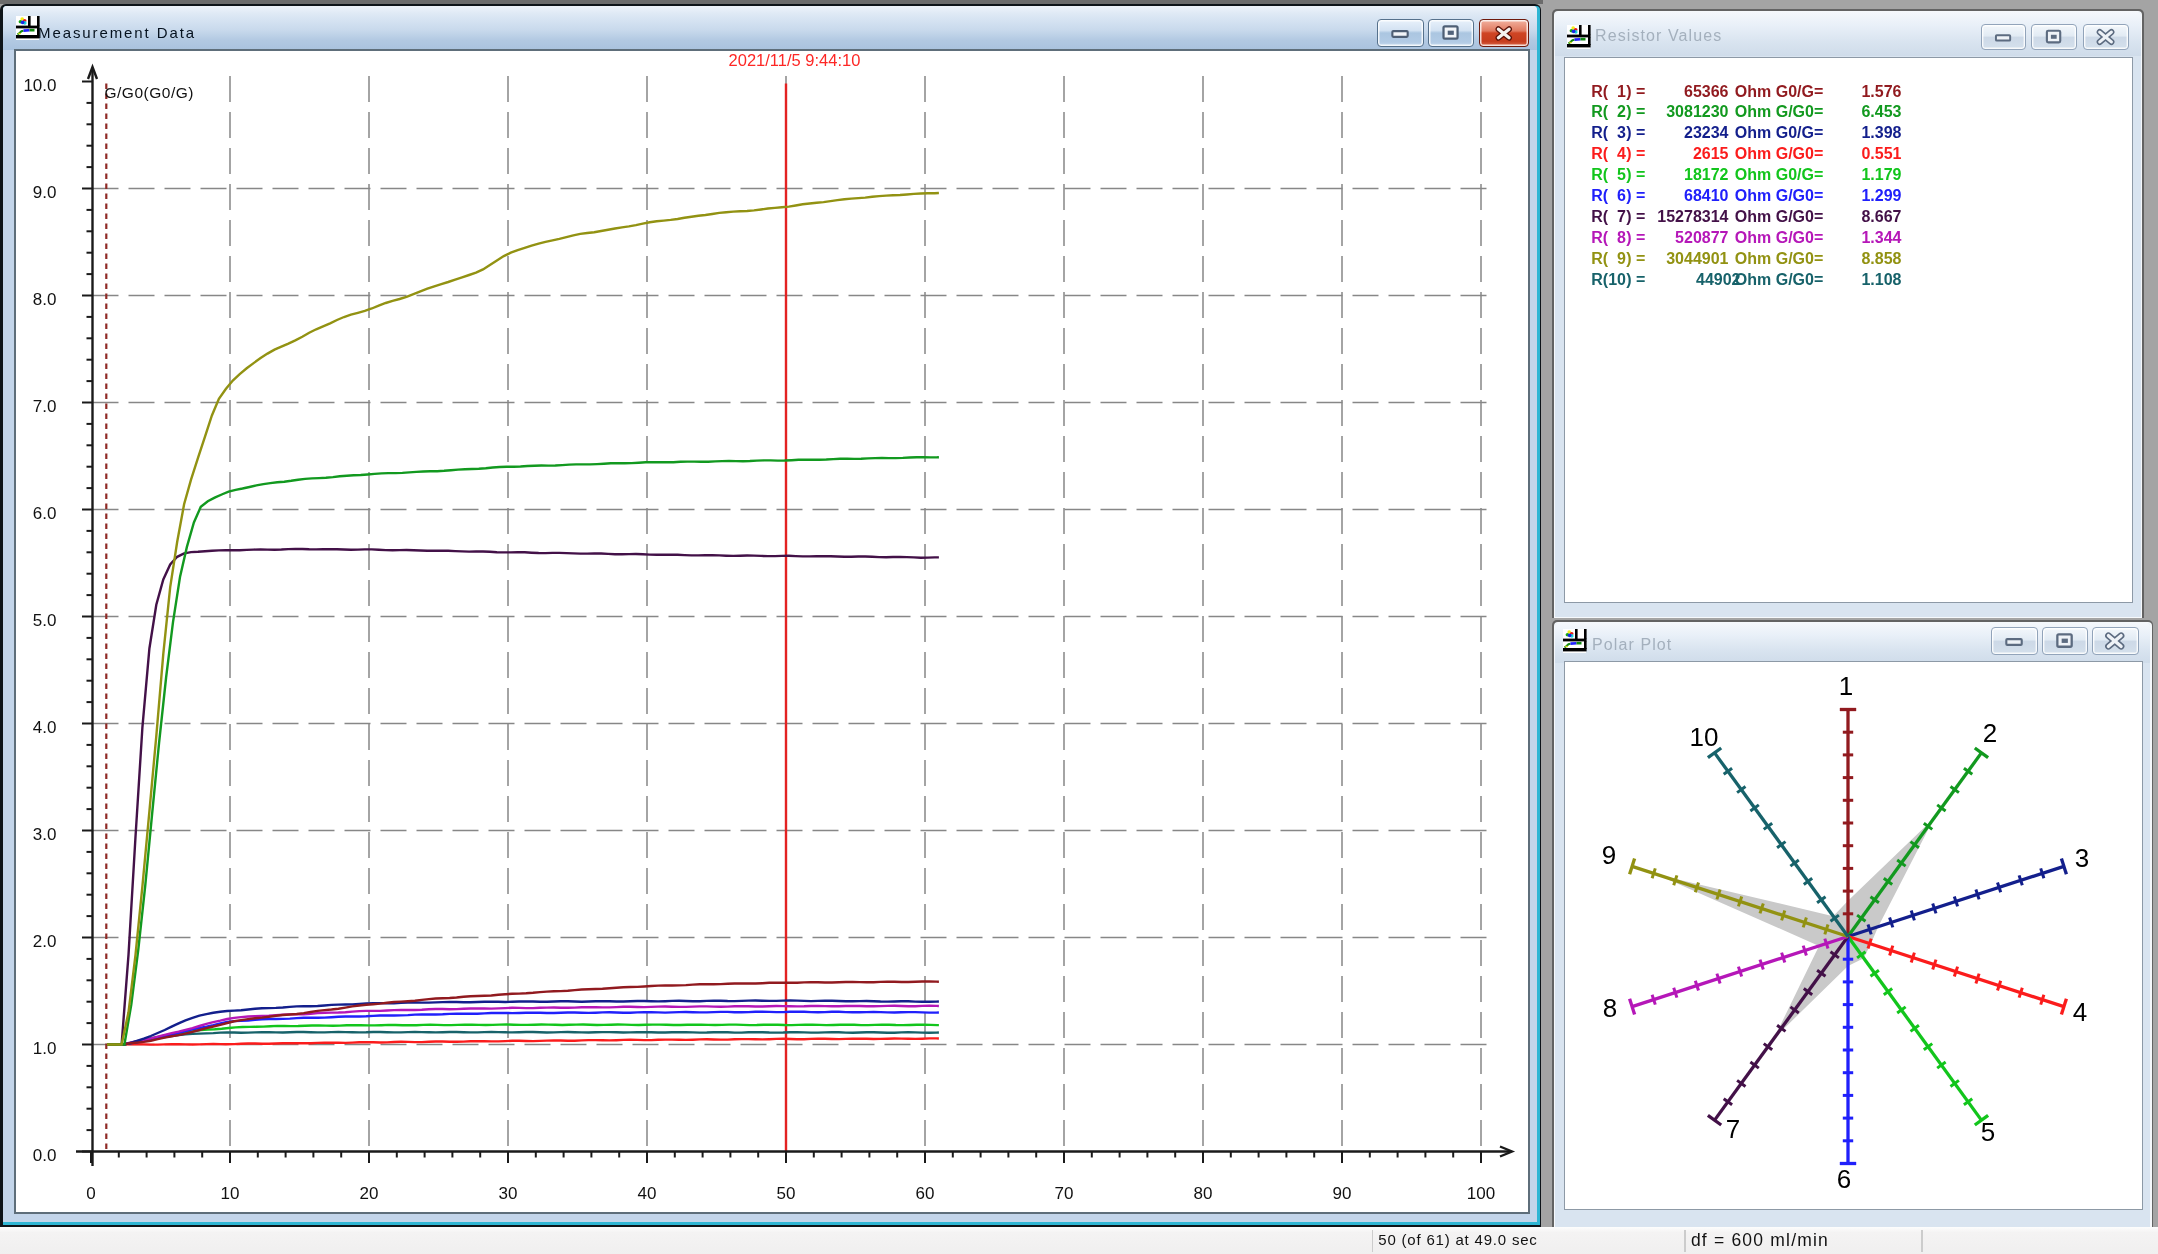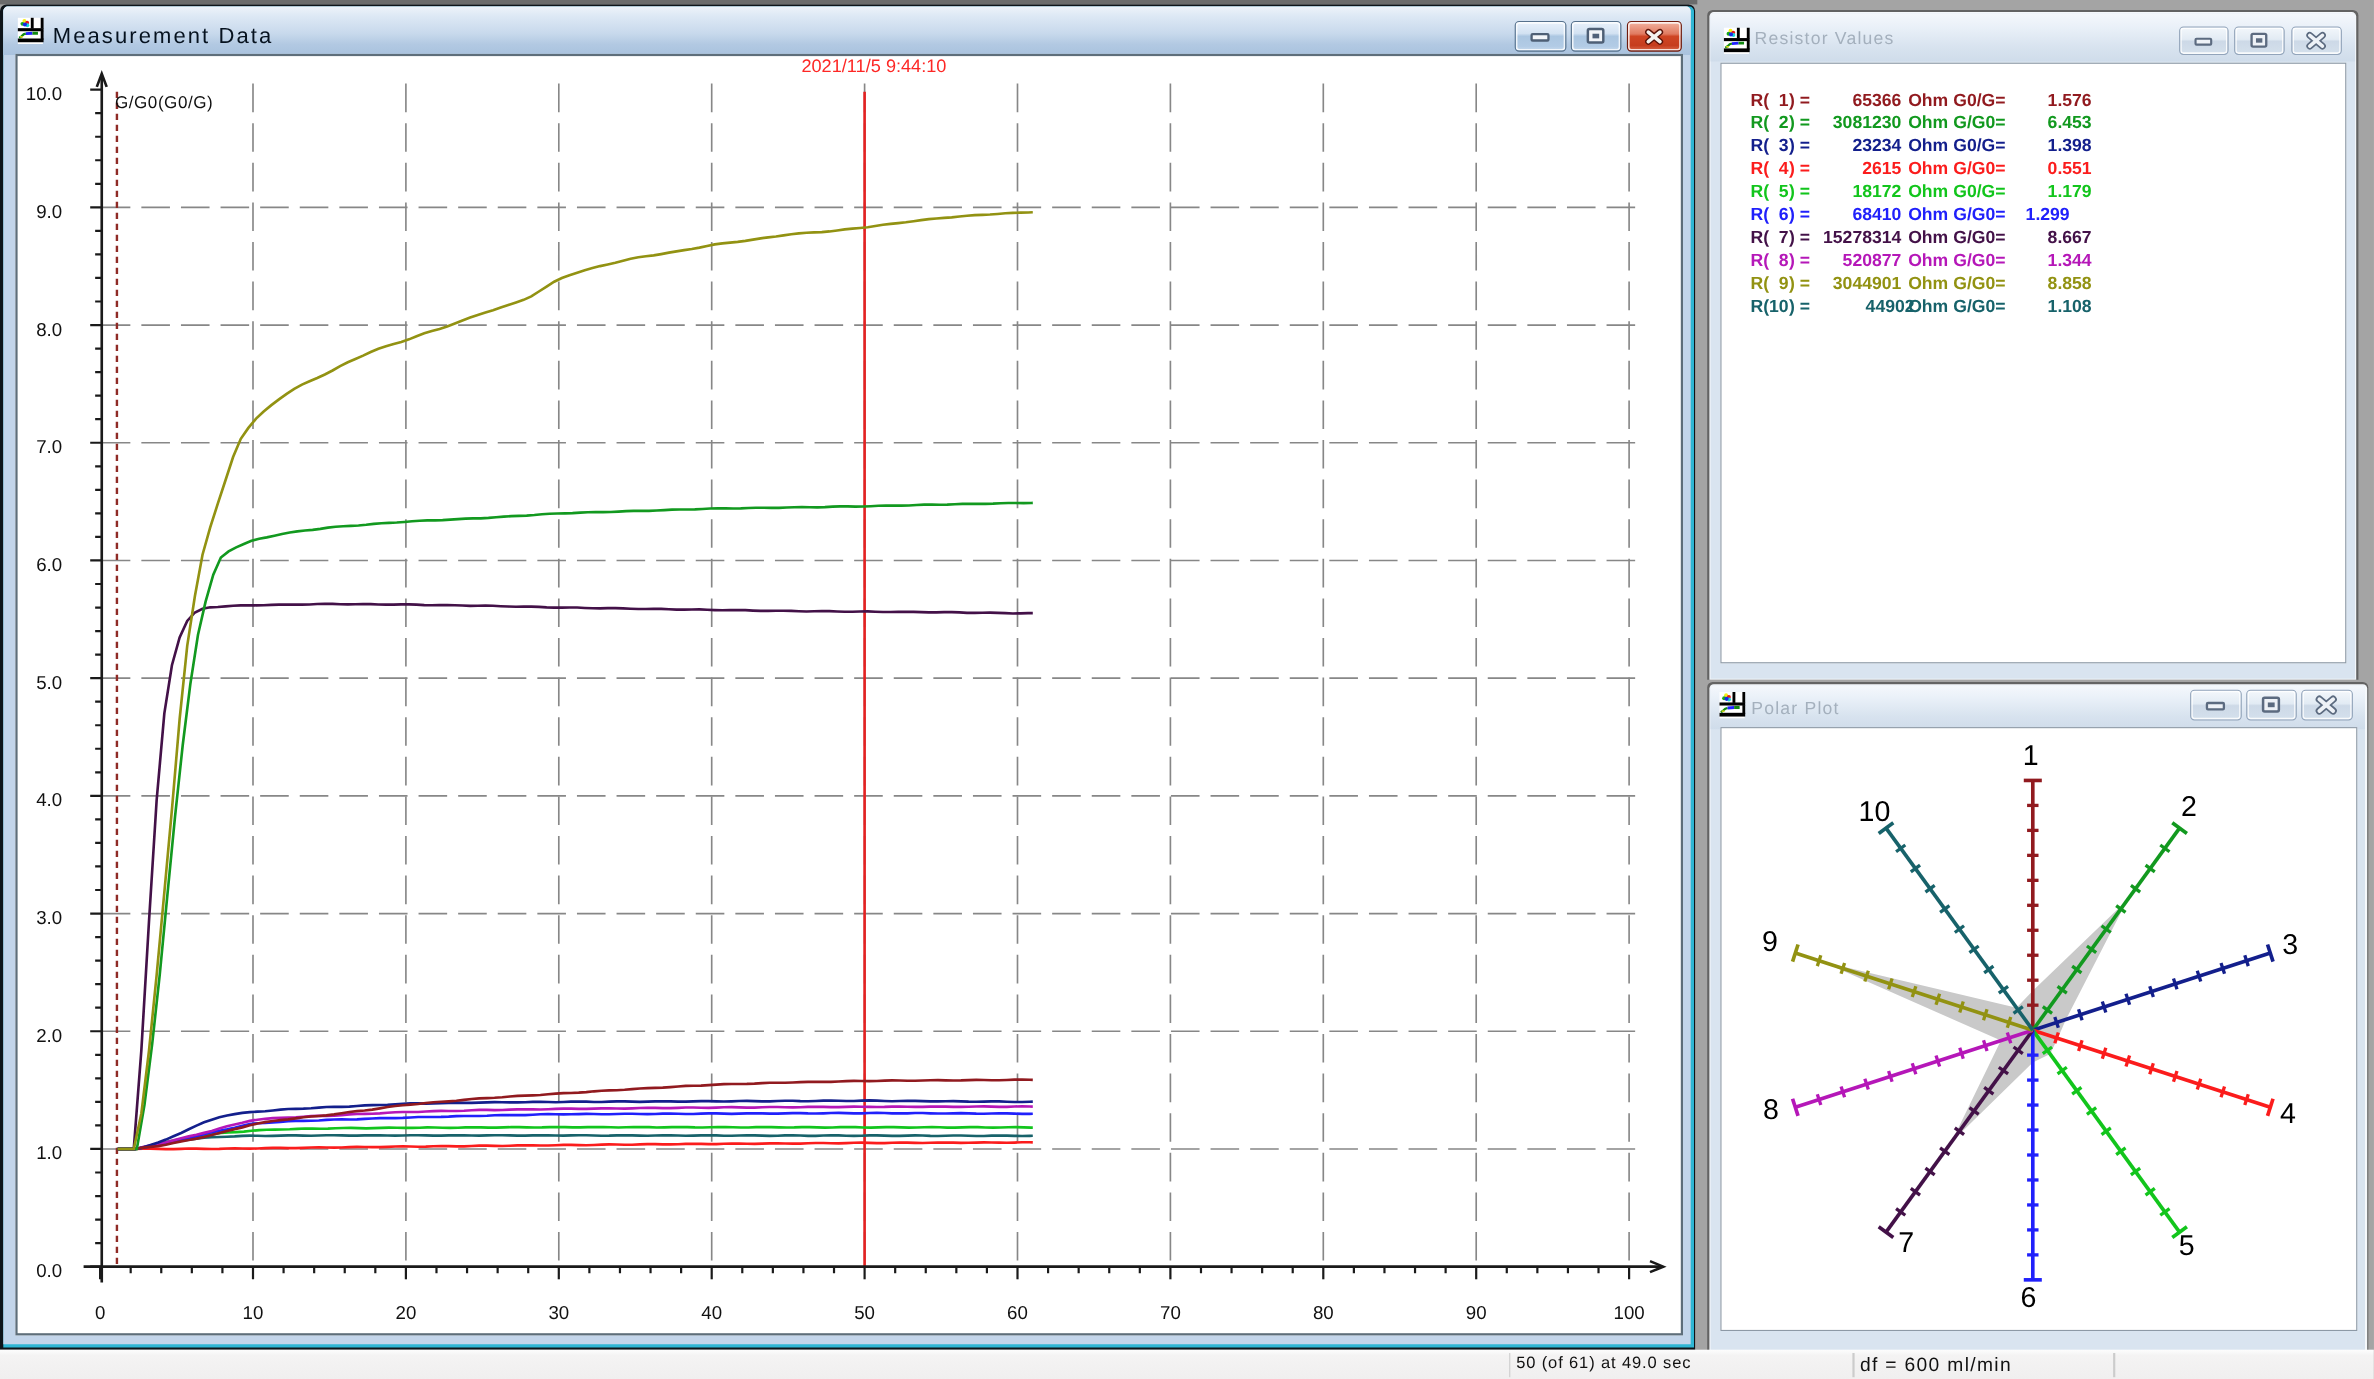--- a/index.html
+++ b/index.html
@@ -22,21 +22,21 @@
         <circle cx="6.2" cy="3.0" r="1.8" fill="#f4ee18"></circle>
         <circle cx="8.7" cy="4.7" r="1.8" fill="#e81818"></circle>
         <circle cx="4.4" cy="5.7" r="1.8" fill="#18a818"></circle>
         <circle cx="8.8" cy="6.9" r="1.8" fill="#18d8d8"></circle>
         <circle cx="6.6" cy="6.3" r="1.9" fill="#1828e8"></circle>
         <polyline points="1.5,18.5 3.5,17 5.5,15.2 7.5,14.6" fill="none" stroke="#108a10" stroke-width="2"></polyline>
         <polyline points="7.5,14.6 13.5,14.2" fill="none" stroke="#2020ff" stroke-width="2.6"></polyline>
         <polyline points="13.5,14.2 18.5,14.2" fill="none" stroke="#108a10" stroke-width="2.6"></polyline>
         <rect x="2.2" y="16.8" width="2.6" height="1.4" fill="#d8d818"></rect>
       </svg></div>
-  <div style="position:absolute;left:48px;top:2.5px;height:54px;line-height:54px;font-size:20px;letter-spacing:1.9px;color:#06121f;">Measurement Data</div>
+  <div style="position:absolute;left:38px;top:2.5px;height:54px;line-height:54px;font-size:15px;letter-spacing:1.9px;color:#06121f;">Measurement Data</div>
   <div style="position:absolute;left:1377px;top:15.5px;width:47px;height:28px;background:linear-gradient(180deg,#e8f1fb 0%,#d3e2f2 40%,#abc6e1 50%,#b2cbe5 85%,#c8dbee 100%);border:1.6px solid #56718c;border-radius:4px;box-shadow:inset 0 0 0 1.5px rgba(255,255,255,.8);box-sizing:border-box;"><svg width="100%" height="100%" viewBox="0 0 47 27">
         <rect x="15" y="11.5" width="16" height="6" rx="1" fill="#f2f5f9" stroke="#4e5f75" stroke-width="2.2"></rect>
       </svg></div>
   <div style="position:absolute;left:1428px;top:15.5px;width:46px;height:28px;background:linear-gradient(180deg,#e8f1fb 0%,#d3e2f2 40%,#abc6e1 50%,#b2cbe5 85%,#c8dbee 100%);border:1.6px solid #56718c;border-radius:4px;box-shadow:inset 0 0 0 1.5px rgba(255,255,255,.8);box-sizing:border-box;"><svg width="100%" height="100%" viewBox="0 0 47 27">
         <rect x="15.5" y="6.5" width="15" height="13" rx="1.5" fill="#f2f5f9" stroke="#4e5f75" stroke-width="2.4"></rect>
         <rect x="20" y="11" width="6.5" height="4.5" fill="#51627a"></rect>
       </svg></div>
   <div style="position:absolute;left:1479px;top:15.5px;width:49.5px;height:28px;background:linear-gradient(180deg,#f2b2a0 0%,#e07a60 42%,#cf4524 50%,#c63d1e 82%,#d8684a 100%);border:1.6px solid #6e1a0c;border-radius:4px;box-shadow:inset 0 0 0 1.5px rgba(255,255,255,.8);box-sizing:border-box;"><svg width="100%" height="100%" viewBox="0 0 47 27">
         <g stroke="#5a1208" stroke-width="6" stroke-linecap="round">
           <line x1="18" y1="9.5" x2="29" y2="18.5"></line>
@@ -305,21 +305,21 @@
         <span style="position:absolute;left:211.2px;">G0/G=</span>
         <span style="position:absolute;left:257px;width:80px;text-align:right;">1.179</span>
       </div>
 <div style="position:absolute;left:0;top:129.5px;width:100%;height:21px;color:#2020fb;font-weight:bold;font-size:16px;">
         <span style="position:absolute;left:26.8px;">R(</span>
         <span style="position:absolute;left:42px;width:19.5px;text-align:right;">6</span>
         <span style="position:absolute;left:61.8px;">) =</span>
         <span style="position:absolute;left:48px;width:116px;text-align:right;">68410</span>
         <span style="position:absolute;left:170.2px;">Ohm</span>
         <span style="position:absolute;left:211.2px;">G/G0=</span>
-        <span style="position:absolute;left:257px;width:80px;text-align:center;">1.299</span>
+        <span style="position:absolute;left:257px;width:80px;text-align:right;">1.299</span>
       </div>
 <div style="position:absolute;left:0;top:150.4px;width:100%;height:21px;color:#431148;font-weight:bold;font-size:16px;">
         <span style="position:absolute;left:26.8px;">R(</span>
         <span style="position:absolute;left:42px;width:19.5px;text-align:right;">7</span>
         <span style="position:absolute;left:61.8px;">) =</span>
         <span style="position:absolute;left:48px;width:116px;text-align:right;">15278314</span>
         <span style="position:absolute;left:170.2px;">Ohm</span>
         <span style="position:absolute;left:211.2px;">G/G0=</span>
         <span style="position:absolute;left:257px;width:80px;text-align:right;">8.667</span>
       </div>

